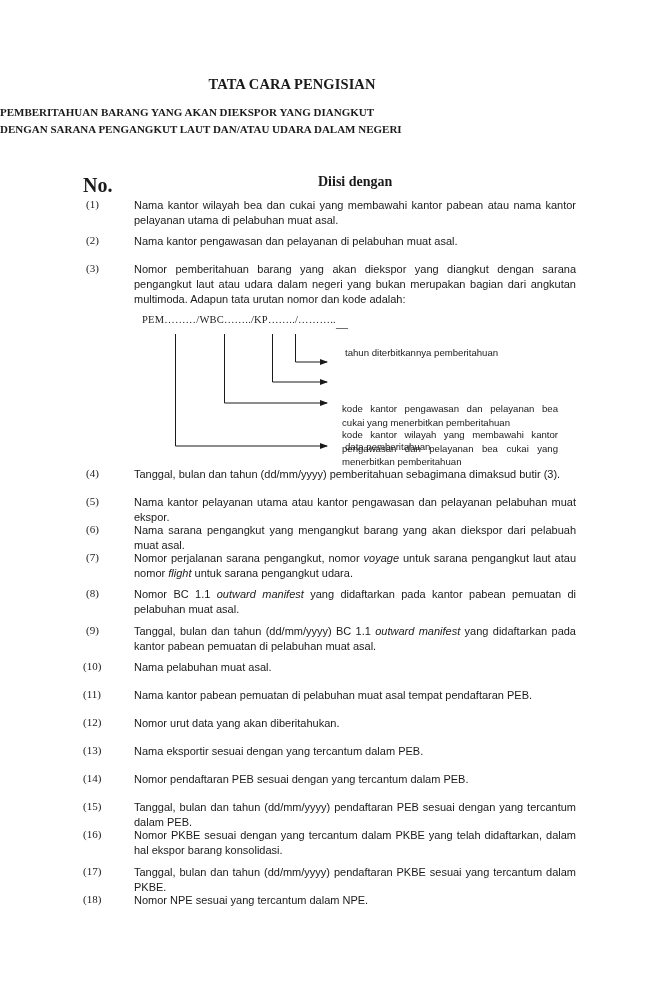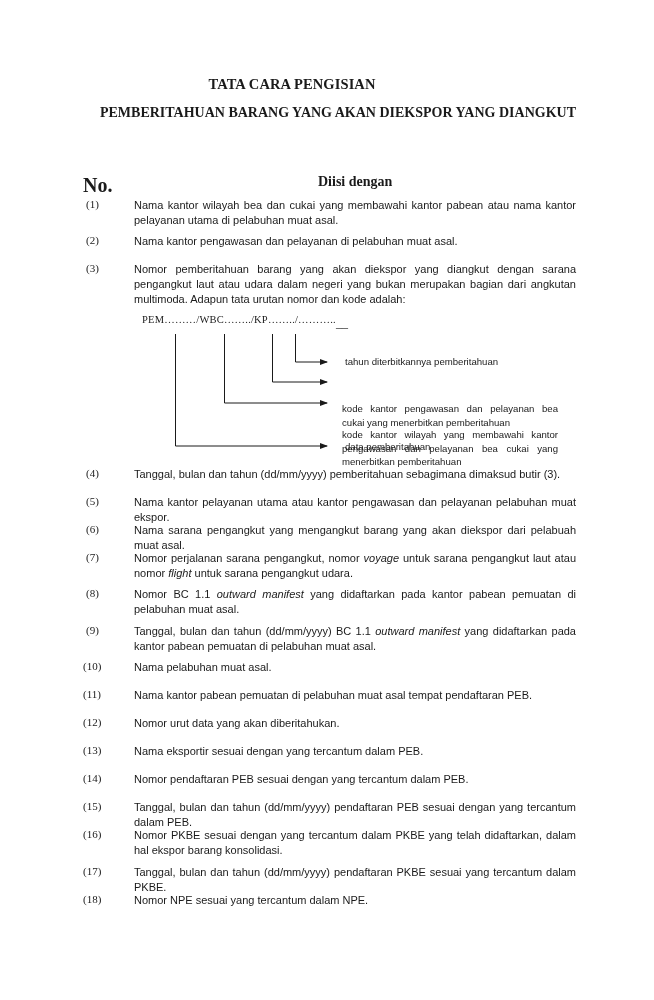--- a/index.html
+++ b/index.html
@@ -3,22 +3,22 @@
 <meta charset="utf-8">
 <style>
   html, body { margin: 0; padding: 0; background: #ffffff; }
   body { width: 654px; height: 1000px; position: relative; overflow: hidden; color: #1a1a1a; }
   .serif { font-family: "Liberation Serif", "DejaVu Serif", serif; }
   .title {
     position: absolute; left: 0; width: 584px; top: 76px; text-align: center;
     font-weight: bold; font-size: 14.5px; letter-spacing: 0.1px;
   }
   .subtitle {
-    position: absolute; left: 0; width: 576px; top: 104px; text-align: right;
-    font-weight: bold; font-size: 14px; line-height: 17px;
+    position: absolute; left: 0; width: 576px; top: 104px; text-align: left;
+    font-weight: bold; font-size: 11px; line-height: 17px;
   }
   .hdr-no { position: absolute; left: 83px; top: 174px; font-weight: bold; font-size: 20px; }
   .hdr-fill { position: absolute; left: 318px; top: 174px; font-weight: bold; font-size: 14px; }
   .item { position: absolute; left: 0; width: 654px; }
   .num { position: absolute; left: 86px; font-size: 11px; font-family: "Liberation Serif", "DejaVu Serif", serif; }
   .txt {
     position: absolute; left: 134px; width: 442px; font-size: 11px; line-height: 15px;
     text-align: justify; font-family: "Liberation Sans", "DejaVu Sans", sans-serif;
   }
   .num.wide { left: 83px; }
@@ -31,20 +31,21 @@
   }
   .dl-last { text-align-last: left; margin-top: 31px; }
   i { font-style: italic; }
 </style>
 </head>
 <body>
 
 <div class="title serif">TATA CARA PENGISIAN</div>
 <div class="subtitle serif">
   <div>PEMBERITAHUAN BARANG YANG AKAN DIEKSPOR YANG DIANGKUT</div>
+  <div>DENGAN SARANA PENGANGKUT LAUT DAN/ATAU UDARA DALAM NEGERI</div>
 </div>
 
 <div class="hdr-no serif">No.</div>
 <div class="hdr-fill serif">Diisi dengan</div>
 
 <div class="item" style="top:198px">
   <span class="num">(1)</span>
   <div class="txt">Nama kantor wilayah bea dan cukai yang membawahi kantor pabean atau nama kantor pelayanan utama di pelabuhan muat asal.</div>
 </div>
 <div class="item" style="top:234px">
@@ -64,21 +65,21 @@
       <polygon points="0,0 8,3 0,6" fill="#1a1a1a"></polygon>
     </marker>
   </defs>
   <g stroke="#1a1a1a" stroke-width="1" fill="none">
     <polyline points="295.5,334 295.5,362 327,362" marker-end="url(#arrowhead)"></polyline>
     <polyline points="272.5,334 272.5,382 327,382" marker-end="url(#arrowhead)"></polyline>
     <polyline points="224.5,334 224.5,403 327,403" marker-end="url(#arrowhead)"></polyline>
     <polyline points="175.5,334 175.5,446 327,446" marker-end="url(#arrowhead)"></polyline>
   </g>
 </svg>
-<div class="dlabel" style="left:345px; top:355px; width:220px;">tahun diterbitkannya pemberitahuan</div>
+<div class="dlabel" style="left:345px; top:346px; width:220px;">tahun diterbitkannya pemberitahuan</div>
 <div class="dlabel dl-last" style="left:342px; top:371px; width:216px;">kode kantor pengawasan dan pelayanan bea cukai yang menerbitkan pemberitahuan</div>
 <div class="dlabel dl-last" style="left:342px; top:397px; width:216px;">kode kantor wilayah yang membawahi kantor pengawasan dan pelayanan bea cukai yang menerbitkan pemberitahuan</div>
 <div class="dlabel" style="left:345px; top:440px; width:220px;">data pemberitahuan</div>
 
 <div class="item" style="top:467px">
   <span class="num">(4)</span>
   <div class="txt">Tanggal,  bulan dan tahun (dd/mm/yyyy) pemberitahuan sebagimana dimaksud butir (3).</div>
 </div>
 <div class="item" style="top:495px">
   <span class="num">(5)</span>

